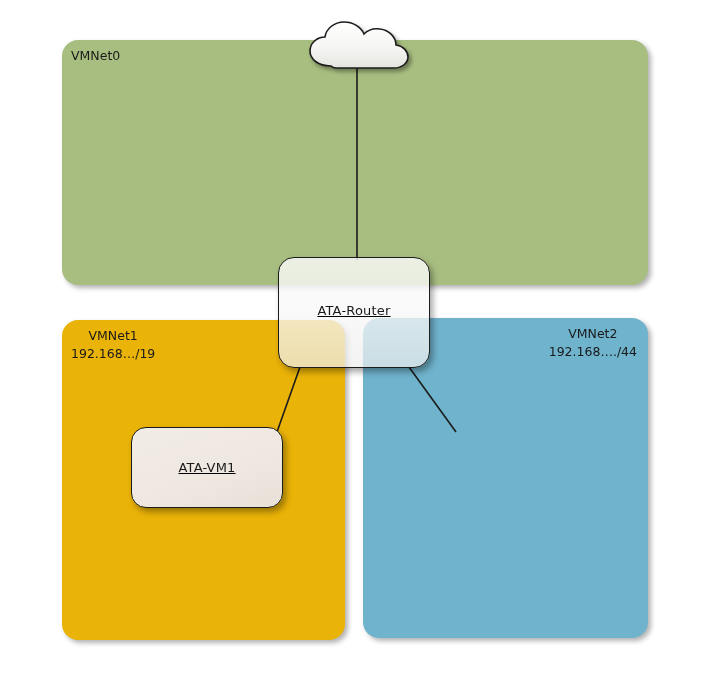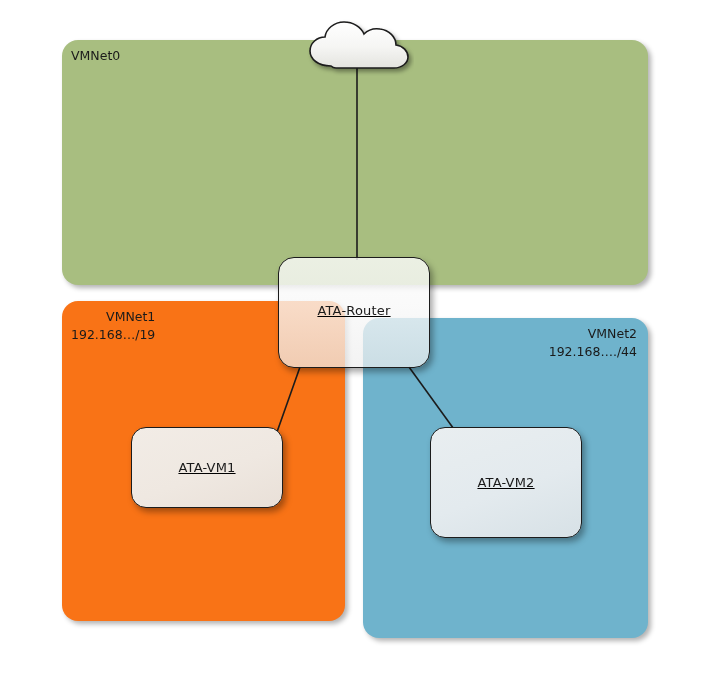--- a/index.html
+++ b/index.html
@@ -32,24 +32,24 @@
     left: 62px;
     top: 40px;
     width: 586px;
     height: 245px;
     background: #a8be80;
     box-shadow: 3px 3px 5px rgba(0,0,0,0.30);
   }
 
   #vmnet1 {
     left: 62px;
-    top: 301px;
+    top: 320px;
     width: 283px;
     height: 320px;
-    background: #f97316;
+    background: #eab308;
     box-shadow: 3px 3px 5px rgba(0,0,0,0.30);
   }
 
   #vmnet2 {
     left: 363px;
     top: 318px;
     width: 285px;
     height: 320px;
     background: #6fb3cc;
     box-shadow: 3px 3px 5px rgba(0,0,0,0.30);
@@ -58,26 +58,26 @@
   .region-label {
     position: absolute;
     font-size: 12.5px;
     color: #1a1a1a;
     line-height: 1.42;
     white-space: nowrap;
   }
   .region-label.left {
     left: 9px;
     top: 7px;
-    text-align: right;
+    text-align: center;
   }
   .region-label.right {
     right: 11px;
     top: 7px;
-    text-align: right;
+    text-align: center;
   }
   .region-label .ln { display: block; }
 
   
   #links {
     position: absolute;
     left: 0; top: 0;
     width: 713px;
     height: 682px;
     overflow: visible;
@@ -201,21 +201,18 @@
              C103,30 108,35 108,41
              C108,47 102,52 94,52
              L36,52
              C34,52 32,51 31,50 Z"></path>
   </svg>
 
   <div class="node" id="ata-vm1">
     <span class="node-label">ATA-VM1</span>
   </div>
 
-  <div class="node" id="ata-vm2">
-    <span class="node-label">ATA-VM2</span>
-  </div>
 
   <div class="node" id="ata-router">
     <span class="node-label">ATA-Router</span>
   </div>
 
 </div>
 
 </body></html>

